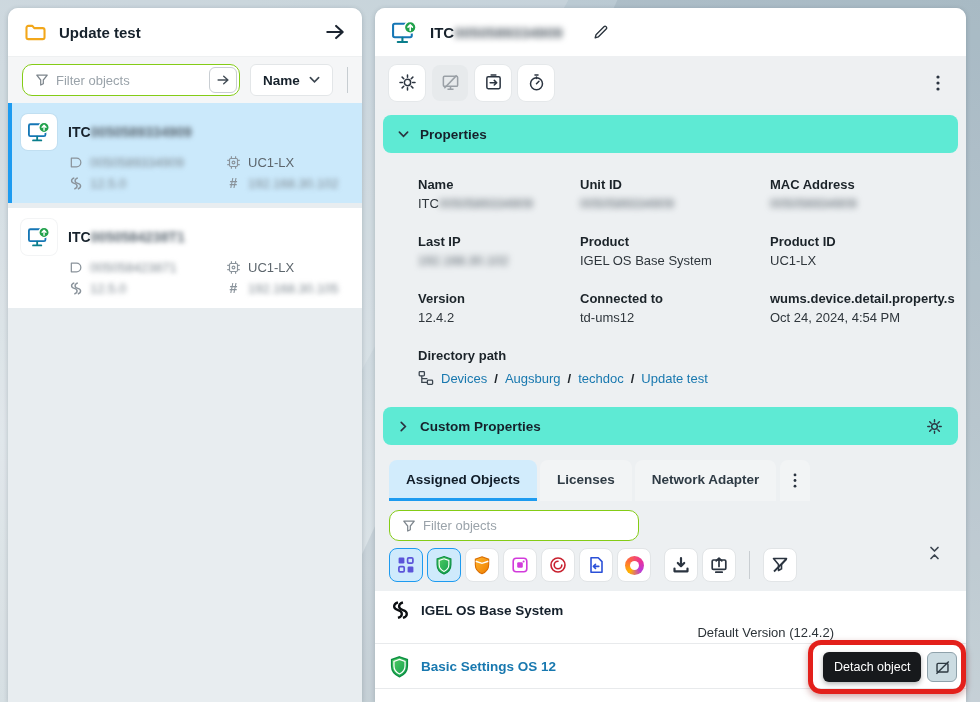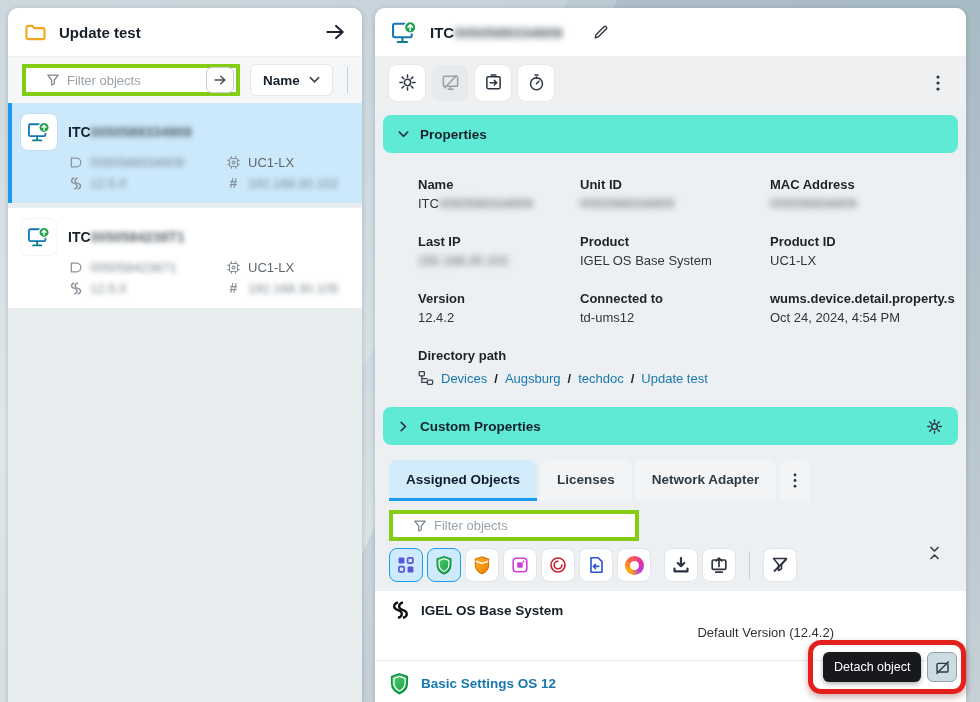--- a/index.html
+++ b/index.html
@@ -27,21 +27,21 @@
   
   .panel-left {
     position:absolute; left:8px; top:8px; bottom:0; width:354px;
     background:#e8edf0; border-radius:10px 10px 0 0; overflow:hidden;
     box-shadow:0 1px 5px rgba(30,45,60,.22); z-index:2;
   }
   .lp-header { height:48px; background:#fff; display:flex; align-items:center; padding:0 16px; }
   .lp-title { font-size:15px; font-weight:bold; margin-left:12px; }
   .lp-arrow { margin-left:auto; width:22px; height:22px; color:#1b2430; cursor:pointer; }
   .lp-toolbar { height:47px; background:#f5f6f7; display:flex; align-items:center; padding:0 14px; gap:10px; border-top:1px solid #eef0f1;}
-  .filter-box { display:flex; align-items:center; width:218px; height:32px; background:#fff; border:4px solid #84cc16; border-radius:0; padding-left:20px; }
+  .filter-box { display:flex; align-items:center; width:218px; height:32px; background:#fff; border:1px solid #84cc16; border-radius:10px; padding-left:12px; }
   .filter-box input { border:none; outline:none; flex:1; font-size:13px; font-family:inherit; color:#3c4650; min-width:0; background:transparent; margin-left:7px;}
   .filter-box input::placeholder { color:#9aa3aa; }
   .go-btn { width:28px; height:26px; border:1px solid #c9ced3; border-radius:6px; margin-right:2px; display:flex; align-items:center; justify-content:center; color:#444e57; background:#fff; flex:none; cursor:pointer;}
   .go-btn svg { width:14px; height:14px; }
   .sort-btn { height:32px; background:#fff; border:1px solid #e3e6e8; border-radius:6px; display:flex; align-items:center; padding:0 12px; gap:9px; font-size:13.5px; font-weight:bold; cursor:pointer; }
   .sort-btn svg { width:11px; height:8px; color:#3c4650; }
   .lp-vdiv { width:1px; height:26px; background:#c7cdd1; margin-left:auto; }
 
   .device-card { background:#fff; position:relative; padding:11px 14px 12px 13px; margin-bottom:5px; cursor:pointer; }
   .device-card.selected { background:#cbe9fb; }
@@ -110,21 +110,21 @@
   .vdiv2 { width:1px; height:28px; background:#c9ced2; margin:0 9px; }
   .swirl { width:19px; height:19px; border-radius:50%; background:conic-gradient(from 220deg,#ffb300,#ff6a3d 25%,#e9319b 55%,#b93bd9 75%,#ffb300); position:relative;}
   .swirl::after { content:""; position:absolute; left:5px; top:5px; width:9px; height:9px; background:#fff; border-radius:50%; }
 
   .collapse-ctl { position:absolute; right:24px; top:537px; width:15px; height:16px; color:#3c4650; cursor:pointer; }
 
   .assigned-list { margin-top:9px; background:#fff; min-height:110px; }
   .al-row1 { display:flex; align-items:center; gap:11px; padding:9px 14px 2px; }
   .al-row1 svg { width:21px; height:21px; flex:none;}
   .al-name { font-size:13.5px; font-weight:bold; color:#15202b; }
-  .al-note { text-align:right; padding:2px 132px 20px 14px; font-size:13px; color:#2c3338; border-bottom:1px solid #e8eaec; }
+  .al-note { text-align:right; padding:2px 132px 3px 14px; font-size:13px; color:#2c3338; border-bottom:1px solid #e8eaec; }
   .al-row2 { display:flex; align-items:center; gap:11px; padding:13px 14px; border-bottom:1px solid #e8eaec; height:45px;}
   .al-row2 svg { width:21px; height:23px; flex:none;}
   .al-link { font-size:13.5px; font-weight:bold; color:#1878af; cursor:pointer; }
   .al-row3 { display:flex; align-items:center; gap:11px; padding:10px 14px; }
 
   
   .tooltip {
     position:absolute; left:823px; top:652px; height:30px; z-index:6;
     background:#17191c; color:#fff; font-size:12.5px; border-radius:6px;
     display:flex; align-items:center; padding:0 11px; white-space:nowrap;

